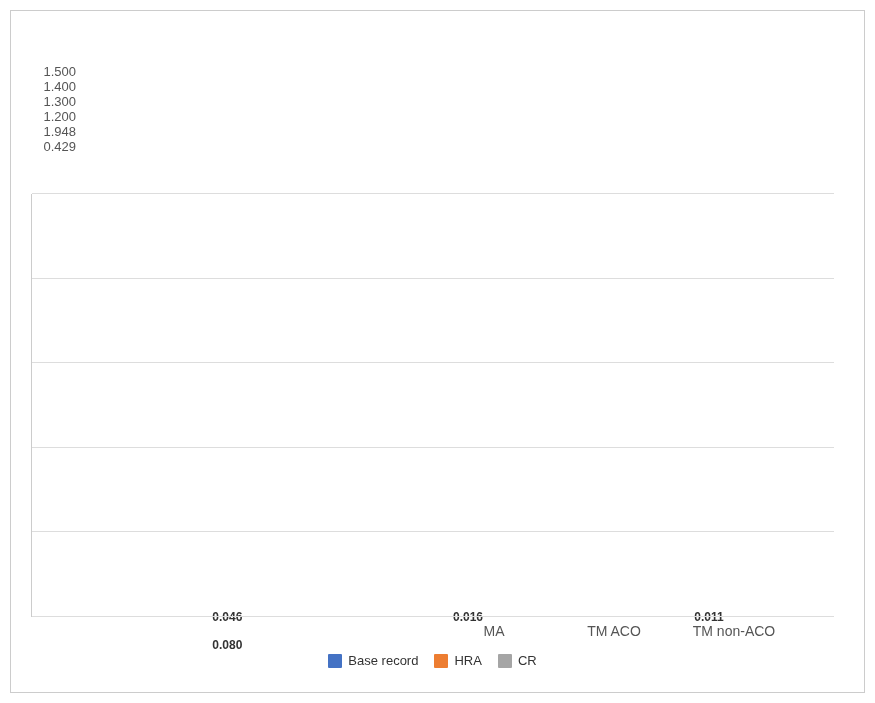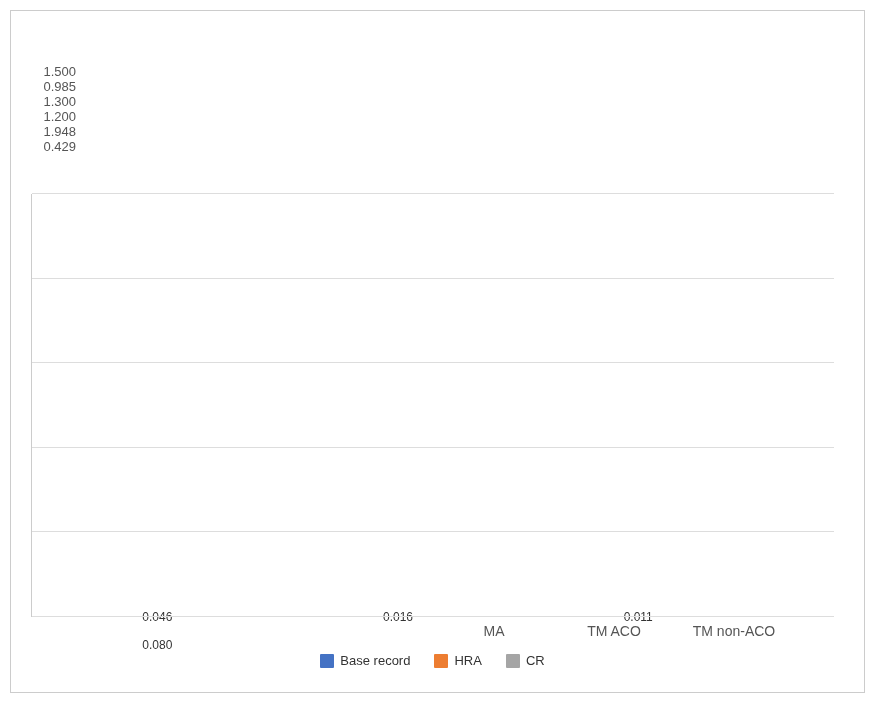--- a/index.html
+++ b/index.html
@@ -102,45 +102,45 @@
       font-size: 13px;
       color: #fff;
       font-weight: 500;
       position: absolute;
       width: 100%;
       text-align: center;
     }
     .bar-label-dark {
       font-size: 12px;
       color: #333;
-      font-weight: 400;
+      font-weight: 700;
       position: absolute;
       width: 100%;
-      text-align: left;
+      text-align: right;
     }
     .seg-blue { background: #4472C4; }
     .seg-orange { background: #ED7D31; }
     .seg-gray { background: #A5A5A5; }
     .x-labels {
       display: flex;
       flex-direction: row;
       justify-content: flex-end;
       padding: 6px 40px 0 40px;
     }
     .x-label {
       width: 120px;
       text-align: center;
       font-size: 14px;
       color: #555;
     }
     .legend {
       display: flex;
       flex-direction: row;
       justify-content: center;
-      gap: 24px;
+      gap: 16px;
       margin-top: 14px;
       margin-bottom: 4px;
     }
     .legend-item {
       display: flex;
       align-items: center;
       gap: 6px;
       font-size: 13px;
       color: #333;
     }
@@ -152,21 +152,21 @@
   </style>
 </head>
 <body>
 
 <div class="chart-container">
   <div class="chart-title"></div>
   <div class="chart-area">
 
     <div class="y-axis">
       <span class="y-label">1.500</span>
-      <span class="y-label">0.985</span>
+      <span class="y-label">1.400</span>
       <span class="y-label">1.300</span>
       <span class="y-label">1.200</span>
       <span class="y-label">1.948</span>
       <span class="y-label">0.429</span>
     </div>
 
     <div class="plot-area">
       <div class="bars-and-grid" id="barsGrid">
 
         <div class="bars-row" id="barsRow">

